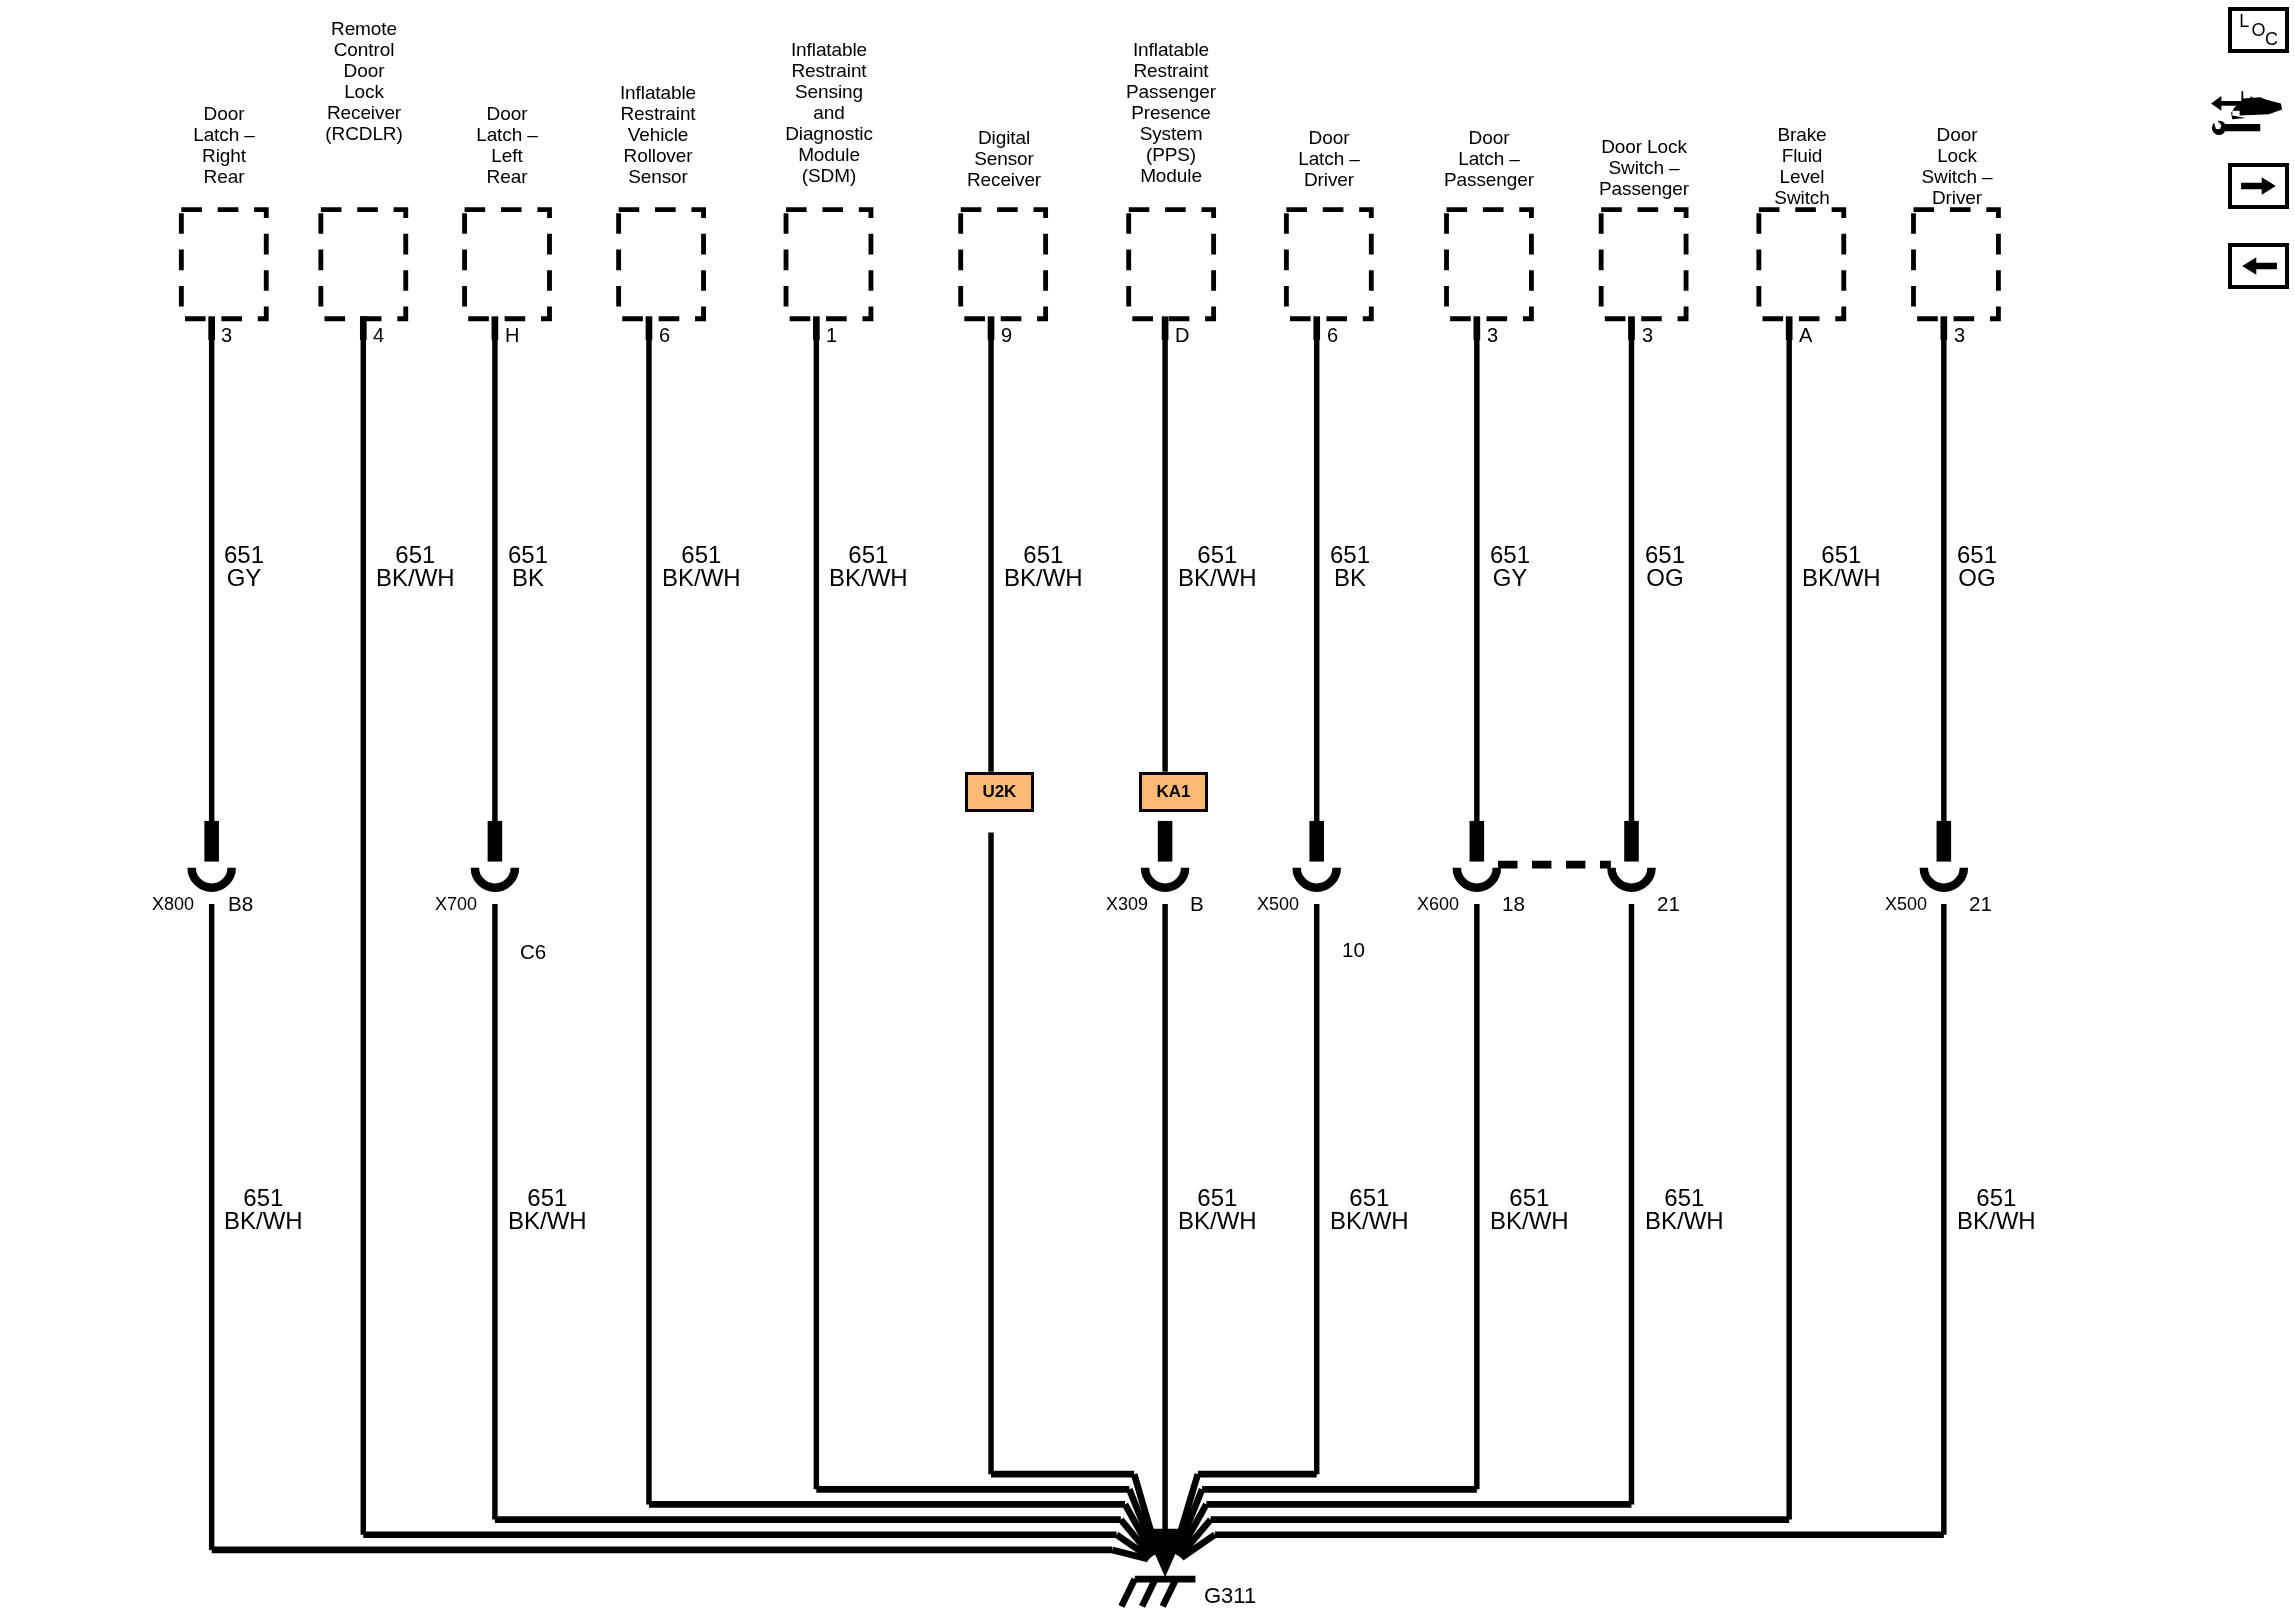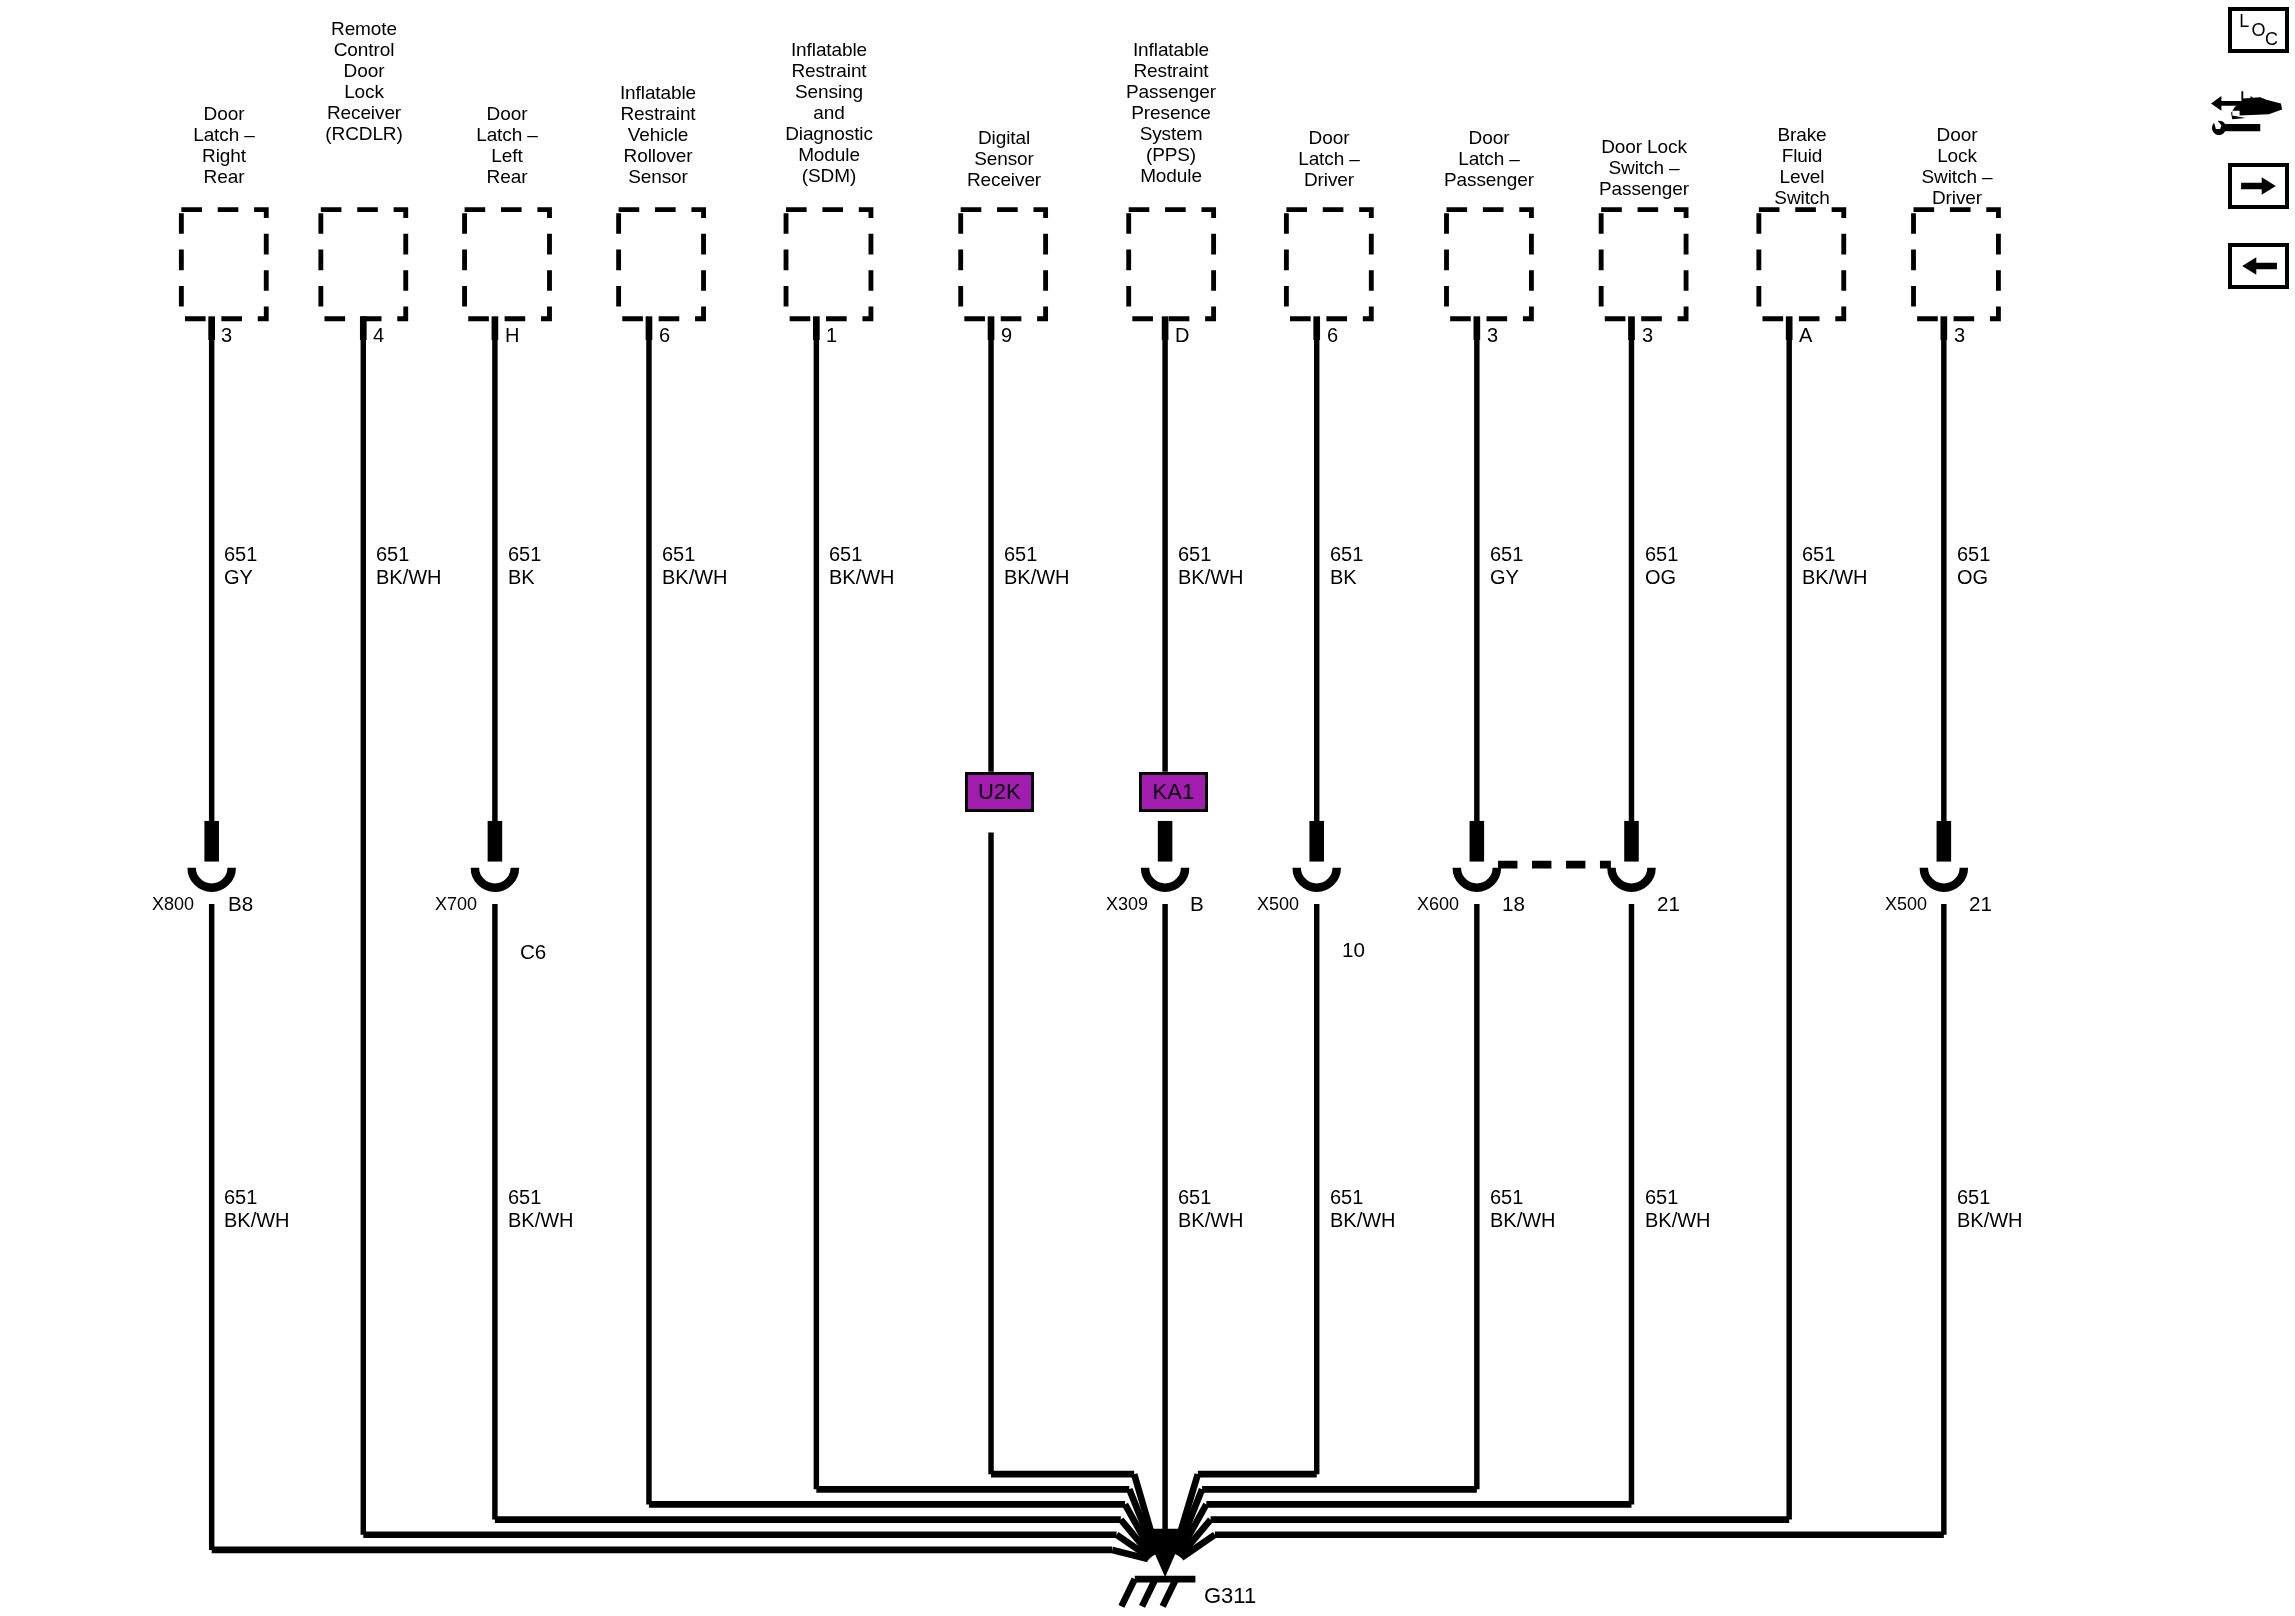--- a/index.html
+++ b/index.html
@@ -18,33 +18,34 @@
     font-size:19px;
     line-height:21px;
     font-weight:400;
     white-space:pre-line;
     letter-spacing:-0.1px;
   }
   .pin{
     position:absolute;font-size:20px;line-height:20px;text-align:left;
   }
   .wirelbl{
-    position:absolute;font-size:20px;line-height:23px;text-align:left;white-space:pre-line;
+    position:absolute;font-size:24px;line-height:23px;text-align:center;white-space:pre-line;
   }
   .connlbl{
     position:absolute;font-size:18px;line-height:20.6px;text-align:right;
   }
   .connpin{
     position:absolute;font-size:20.6px;line-height:20.6px;text-align:left;
   }
   .splicebox{
-    position:absolute;border:3px solid #000;background:#a21caf;
-    font-size:22px;line-height:20.6px;
+    position:absolute;border:3px solid #000;background:#fdba74;
+    font-size:17px;line-height:20.6px;
     display:flex;align-items:center;justify-content:center;
     padding:2.4px 4.9px;
+    font-weight:bold;
   }
   .gndlbl{position:absolute;font-size:22px;line-height:22px;}
 
   
   .btn{
     position:absolute;border:4.2px solid #000;background:#fff;
     display:flex;align-items:center;justify-content:center;
   }
   .locbox{position:absolute;border:4.2px solid #000;background:#fff;}
   .locbox span{position:absolute;font-size:18px;line-height:18px;}

